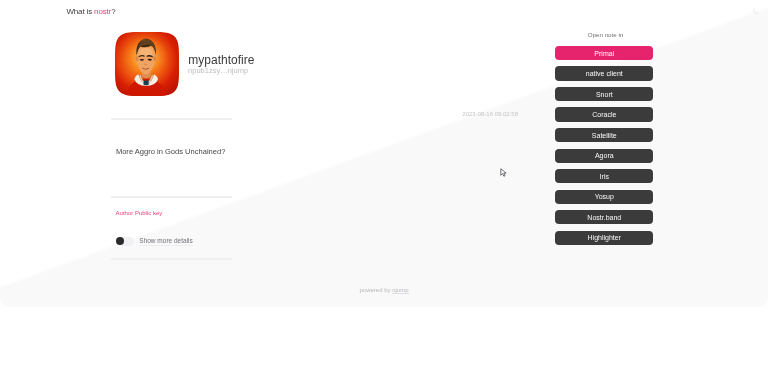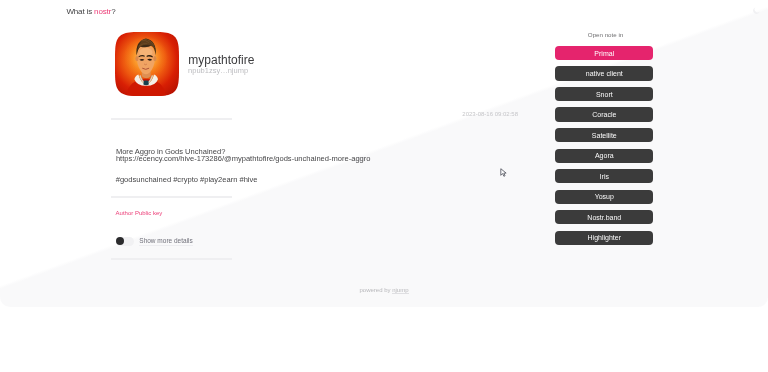--- a/index.html
+++ b/index.html
@@ -119,22 +119,20 @@
 
     </svg>
   </div>
   <div class="pname">mypathtofire</div>
   <div class="pnpub">npub1zsy…njump</div>
 
   <div class="rule" style="left:111px;top:118.2px;width:120.5px;"></div>
   <div class="date" style="left:462.3px;top:111.0px;">2023-08-16 09:02:58</div>
 
   <div class="line" style="left:115.9px;top:147px;">More Aggro in Gods Unchained?</div>
-  <div class="line" style="left:115.9px;top:153.7px;">https://ecency.com/hive-173286/@mypathtofire/gods-unchained-more-aggro</div>
-  <div class="line" style="left:115.7px;top:174.7px;">#godsunchained #crypto #play2earn #hive</div>
 
   <div class="rule" style="left:111px;top:196.4px;width:120.5px;"></div>
 
   <div class="akey-label" style="left:115.6px;top:210.1px;">Author Public key</div>
 
   <div class="toggle">
       <div class="knob"></div>
     </div>
   <div class="toglabel">Show more details</div>
 

